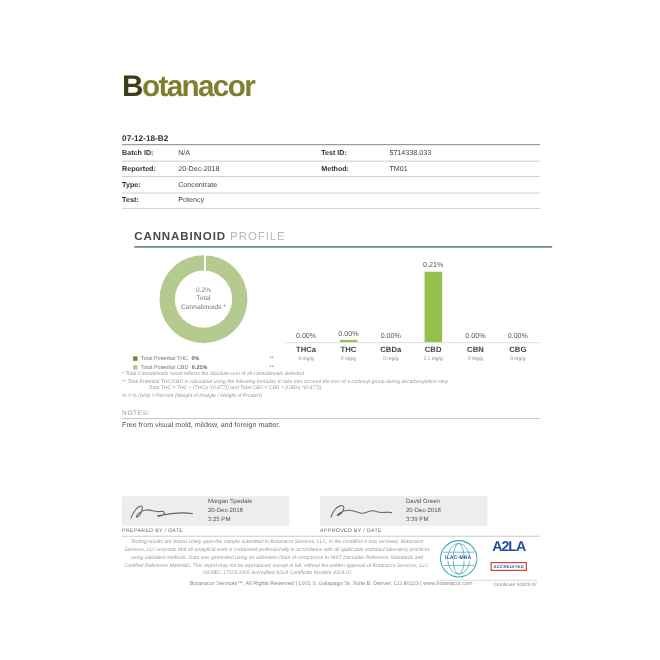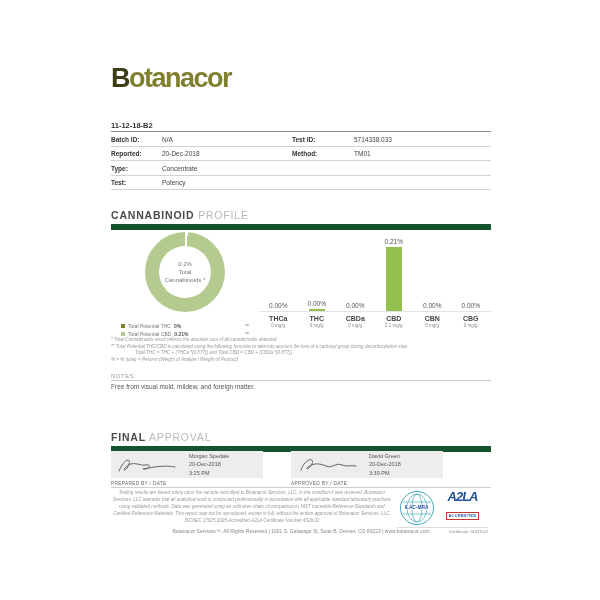--- a/index.html
+++ b/index.html
@@ -18,21 +18,21 @@
   .doc-title { font-size: 11px; letter-spacing: 2px; color: #9b9b9b; padding-bottom: 10px; }
 
   
   .batch-id { position: absolute; top: 121px; left: 0; font-size: 7.5px; font-weight: bold; color: #333; }
   .info-table { position: absolute; top: 131px; left: 0; width: 100%; border-top: 1px solid #8f8f8f; }
   .info-row { display: grid; grid-template-columns: 51px 130px 62px auto; border-bottom: 1px solid #d2d2d2; padding: 3.5px 0 3px 0; }
   .info-label { font-size: 6.5px; font-weight: bold; color: #333; }
   .info-value { font-size: 6.5px; color: #444; }
 
   
-  .sec-title { font-size: 10.5px; letter-spacing: 0.8px; border-bottom: 6px solid #14532d; padding-bottom: 3px; }
+  .sec-title { font-size: 10.5px; letter-spacing: 0.8px; border-bottom: 1px solid #14532d; padding-bottom: 3px; margin-left: 11px; }
   .sec-title .bold { color: #4a4a4a; font-weight: bold; }
   .sec-title .light { color: #b8b8b8; }
   .profile-head { position: absolute; top: 209px; left: 0; width: 100%; }
 
   
   .chart-wrap { position: absolute; top: 227px; left: 0; width: 100%; display: flex; }
   .donut-block { width: 148px; }
   .donut {
     width: 80px; height: 80px; border-radius: 50%; margin: 5px auto 0 auto; position: relative;
     background: conic-gradient(#fff 0deg 4deg, var(--donut-green) 4deg 360deg);
@@ -81,38 +81,38 @@
 
   
   .footer-rule { position: absolute; top: 487px; left: 0; width: 100%; border-top: 1px solid #cfcfcf; }
   .footer-row { position: absolute; top: 490px; left: 0; width: 100%; display: flex; }
   .disclaimer { width: 282px; font-size: 4.6px; font-style: italic; color: #999; line-height: 1.5; text-align: center; }
   .seals { width: 95px; display: flex; flex-wrap: wrap; justify-content: center; padding-left: 4px; }
   .ilac-seal { width: 34px; height: 34px; border-radius: 50%; border: 1px solid var(--seal-teal); position: relative; flex: 0 0 auto; margin-top: 1px; }
   .ilac-seal svg { position: absolute; left: 0; top: 0; }
   .ilac-text { position: absolute; width: 100%; top: 13px; text-align: center; font-size: 4.8px; font-weight: bold; color: var(--seal-blue); background: rgba(255,255,255,0.75); }
   .a2la-seal { width: 46px; margin-left: 6px; text-align: center; }
-  .a2la-mark { font-size: 13px; font-weight: bold; font-style: italic; color: var(--seal-blue); letter-spacing: -1px; line-height: 1; }
+  .a2la-mark { font-size: 13px; font-weight: bold; color: var(--seal-blue); letter-spacing: -1px; line-height: 1; }
   .accredited-badge { border: 1px solid var(--seal-red); color: var(--seal-blue); font-size: 3.8px; font-weight: bold; padding: 1px 2px; display: inline-block; margin-top: 2px; letter-spacing: 0.3px; }
   .cert-number { width: 100%; font-size: 4.4px; color: #888; text-align: right; margin-top: 2px; border-top: 1px solid #ddd; padding-top: 1px; }
   .address { position: absolute; top: 528px; left: 0; width: 100%; text-align: center; font-size: 5px; color: #888; }
 </style>
 </head>
 <body>
 
 <div class="page">
   <div class="content">
 
     <div class="header">
       <div>
         <div class="logo-main"><span class="logo-b">B</span><span>otanacor</span></div>
       </div>
     </div>
 
-    <div class="batch-id">11-12-18-B2</div>
+    <div class="batch-id">07-12-18-B2</div>
     <div class="info-table">
       <div class="info-row">
         <div class="info-label">Batch ID:</div>
         <div class="info-value">N/A</div>
         <div class="info-label">Test ID:</div>
         <div class="info-value">5714338.033</div>
       </div>
       <div class="info-row">
         <div class="info-label">Reported:</div>
         <div class="info-value">20-Dec-2018</div>
@@ -224,24 +224,20 @@
       <div class="footnote">** Total Potential THC/CBD is calculated using the following formulas to take into account the loss of a carboxyl group during decarboxylation step.</div>
       <div class="footnote indent">Total THC = THC + (THCa *(0.877)) and Total CBD = CBD + (CBDa *(0.877))</div>
       <div class="footnote">% = % (w/w) = Percent (Weight of Analyte / Weight of Product)</div>
     </div>
 
     <div class="notes">
       <div class="notes-label">NOTES:</div>
       <div class="notes-text">Free from visual mold, mildew, and foreign matter.</div>
     </div>
 
-    <div class="sec-title approval-head">
-      <span class="bold">FINAL</span>
-      <span class="light">APPROVAL</span>
-    </div>
 
     <div class="approval-blocks">
       <div class="sig-group">
         <div class="sig-box">
           <svg class="sig-svg" viewBox="0 0 66 22">
             <path d="M4,17 C9,5 16,3 14,10 C12,17 6,18 11,13 C18,6 24,12 30,11 C38,10 34,16 28,15 C38,13 50,11 60,13" fill="none" stroke="#666" stroke-width="1" stroke-linecap="round"></path>
           </svg>
           <div class="sig-info">
             <div>Morgan Spedale</div>
             <div>20-Dec-2018</div>

